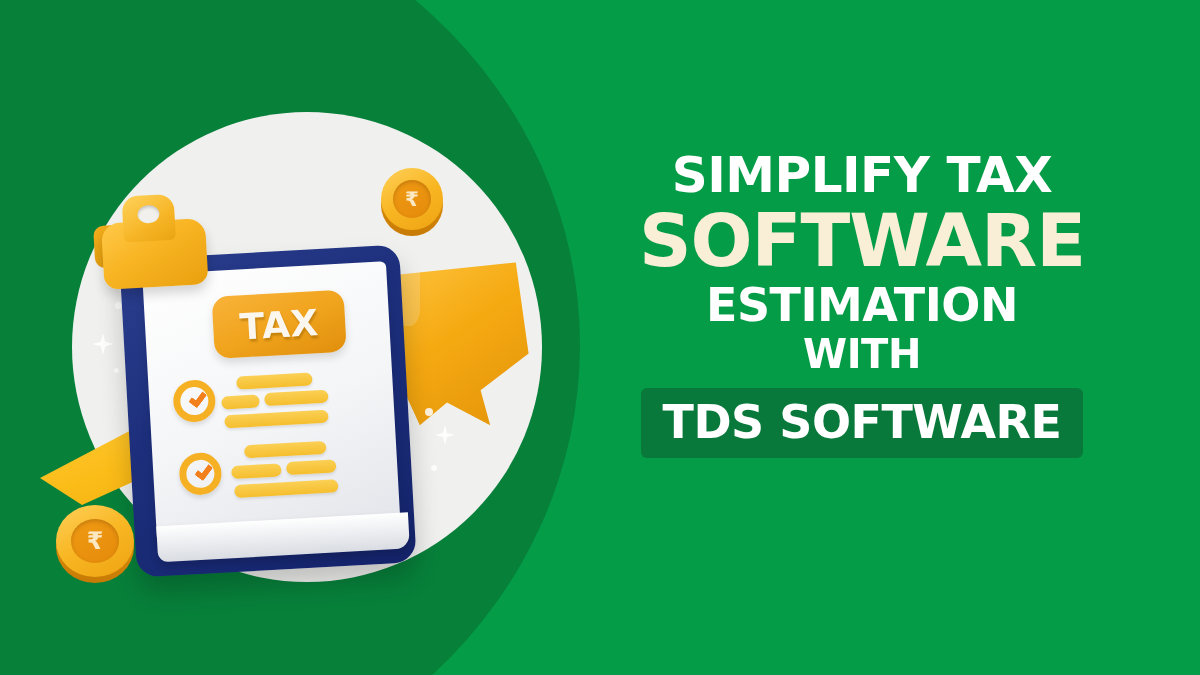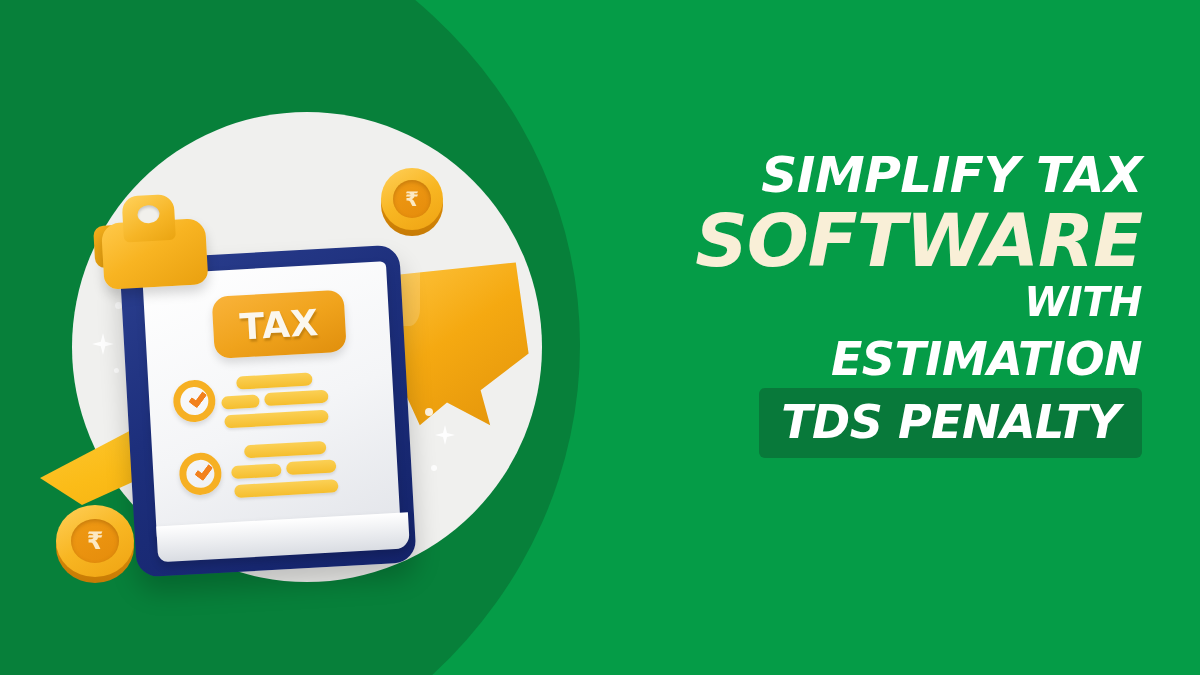--- a/index.html
+++ b/index.html
@@ -236,24 +236,23 @@
   .dot {
     position: absolute;
     border-radius: 50%;
     background: #FFFFFF;
     opacity: 0.85;
   }
 
   
   .headline {
     position: absolute;
-    left: 642px; top: 150px;
+    left: 612px; top: 150px;
     width: 500px;
-    text-align: right;
-    font-style: italic;
+    text-align: center;
   }
   .line {
     font-family: "DejaVu Sans", "Liberation Sans", sans-serif;
     font-weight: 700;
     color: #FFFFFF;
     line-height: 1.0;
     letter-spacing: -0.5px;
     white-space: nowrap;
   }
   .line-1 { font-size: 50px; margin-bottom: 4px; }
@@ -353,20 +352,20 @@
           <span style="font-size:24px;">₹</span>
         </div>
       </div>
     </div>
 
   </div>
 
   <div class="headline">
     <div class="line line-1">SIMPLIFY TAX</div>
     <div class="line line-2">SOFTWARE</div>
+    <div class="line line-3">ESTIMATION</div>
     <div class="line line-4">WITH</div>
-    <div class="line line-3">ESTIMATION</div>
     <div class="line-5-wrap">
-      <div class="line line-5">TDS PENALTY</div>
+      <div class="line line-5">TDS SOFTWARE</div>
     </div>
   </div>
 
 </div>
 
 </body></html>

